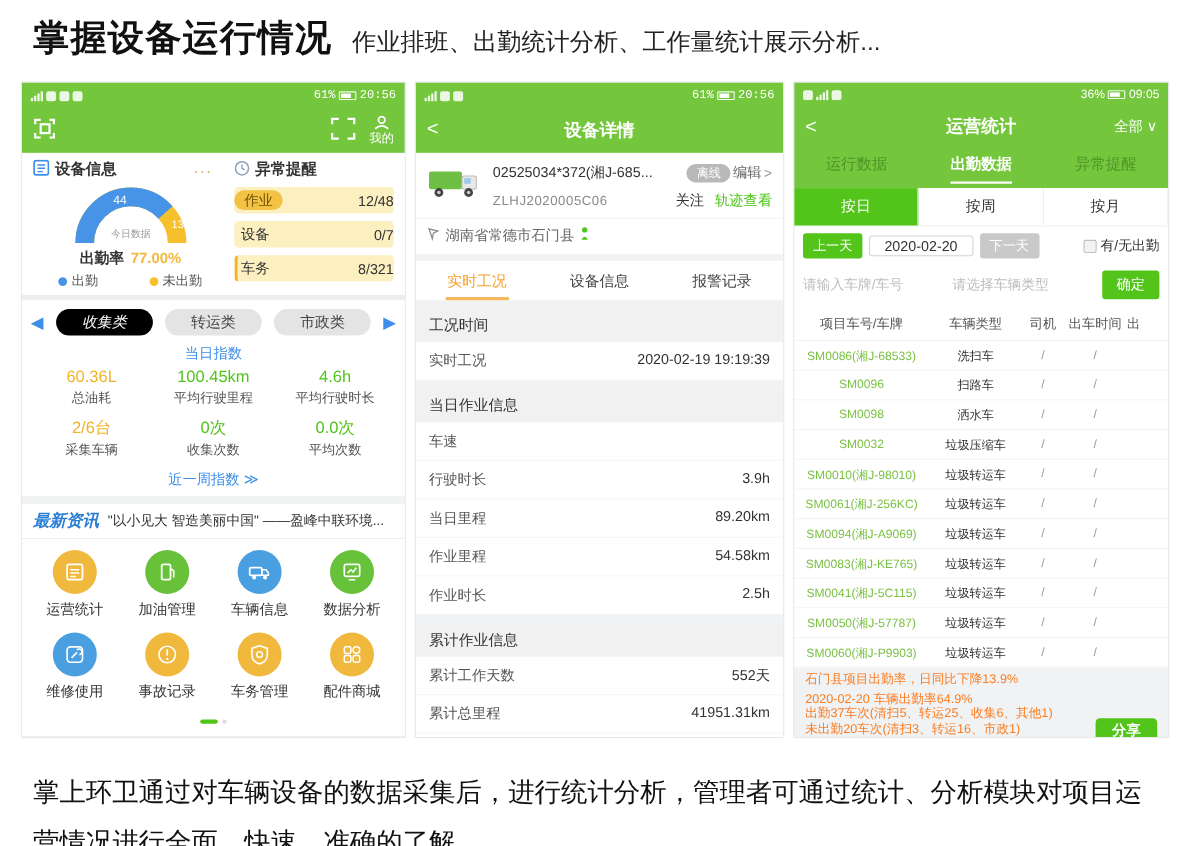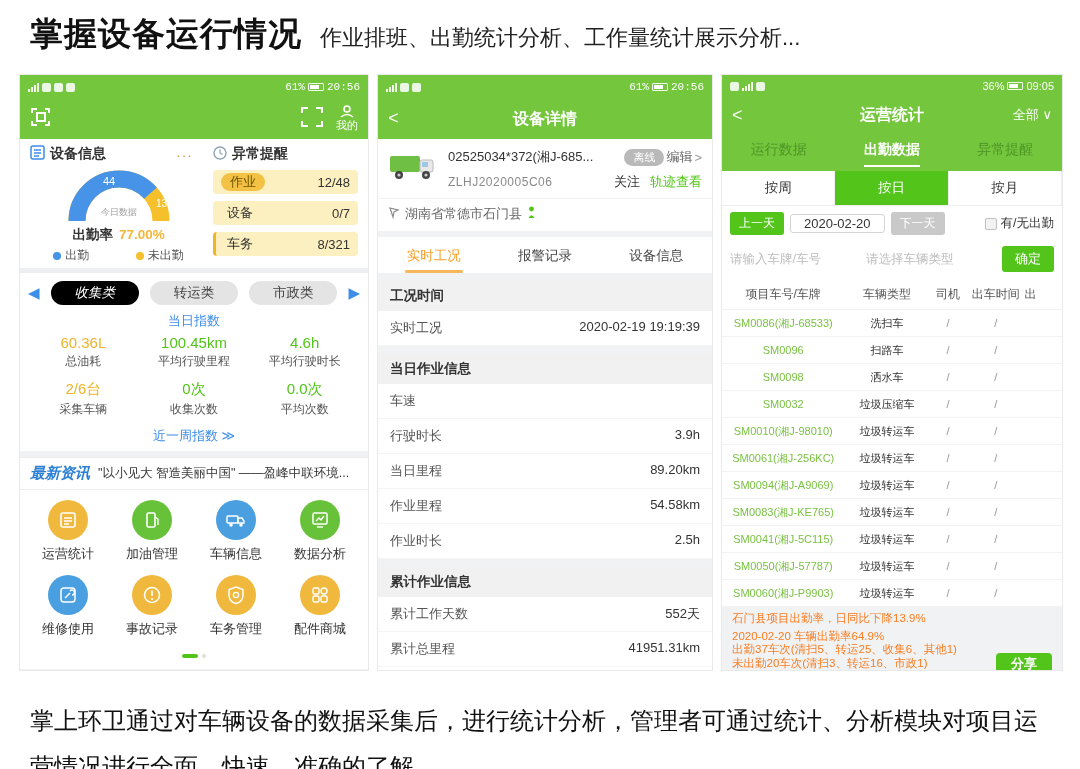--- a/index.html
+++ b/index.html
@@ -34,21 +34,21 @@
   .widgets { background:#fff; display:flex; padding:6px 10px 4px; position:relative; }
   .widget-l { width:54%; }
   .widget-r { width:46%; padding-left:6px; }
   .w-title { display:flex; align-items:center; gap:5px; font-size:14px; font-weight:bold; color:#333; }
   .more-dots { position:absolute; left:50%; top:8px; transform:translateX(-18px); color:#c9a84c; font-size:14px; letter-spacing:1px; }
   .gauge-wrap { text-align:center; margin-top:2px; }
   .rate-row { text-align:center; font-size:13.5px; font-weight:bold; color:#333; }
   .rate-val { color:#f5b73a; margin-left:6px; }
   .legend { display:flex; justify-content:space-around; margin-top:3px; font-size:12px; color:#555; }
   .dot { display:inline-block; width:8px; height:8px; border-radius:50%; margin-right:4px; vertical-align:middle; }
-  .alert-row { display:flex; align-items:center; justify-content:space-between; background:#fcf0c0; border-radius:4px; padding:3px 8px; margin-top:7px; font-size:13px; }
+  .alert-row { display:flex; align-items:center; justify-content:space-between; background:#fcf0c0; border-radius:4px; padding:3px 0; margin-top:7px; font-size:13px; }
   .alert-row .chip { background:#f3c245; border-radius:9px; padding:0 9px; color:#6d5200; }
   .alert-row.bar3 { border-left:3px solid #f0b429; }
   .alert-title-row { display:flex; align-items:center; gap:5px; font-size:14px; font-weight:bold; color:#333; }
   .divider { height:5px; background:#eceef0; }
   .cat-section { background:#fff; padding:8px 8px 6px; }
   .pills { display:flex; align-items:center; justify-content:space-between; }
   .pill { border-radius:13px; padding:3px 0; width:88px; text-align:center; font-size:13.5px; background:#e4e4e4; color:#444; }
   .pill.active { background:#000000; color:#fff;font-style:italic; }
   .tri { color:#3d8ee8; font-size:15px; }
   .blue-center { text-align:center; color:#3d8ee8; font-size:13px; margin:7px 0 4px; }
@@ -83,21 +83,21 @@
   .veh-line2 { display:flex; align-items:center; margin-top:7px; }
   .vin { flex:1; font-size:12px; color:#8a8a8a; letter-spacing:.5px; }
   .follow { font-size:13px; color:#333; margin-right:10px; }
   .track { font-size:13px; color:#52c41a; }
   .loc-row { background:#fff; border-top:1px solid #f2f2f2; padding:6px 10px 8px; display:flex; align-items:center; gap:5px; color:#666; font-size:13px; }
   .p2-tabs { background:#fff; margin-top:6px; display:flex; }
   .p2-tab { flex:1; text-align:center; padding:10px 0 8px; font-size:13.5px; color:#444; position:relative; }
   .p2-tab.active { color:#f5a02a; }
   .p2-tab.active::after { content:""; position:absolute; left:50%; bottom:0; transform:translateX(-50%); width:58px; height:3px; background:#f5b75a; border-radius:2px; }
   .card { background:#fff; margin-top:8px; }
-  .card-h { background:#f1f1f1; padding:6px 12px; font-size:13.5px; font-weight:bold; color:#333; }
+  .card-h { background:#f1f1f1; padding:6px 12px; font-size:13.5px; font-weight:normal; color:#333; }
   .kv { display:flex; justify-content:space-between; padding:8px 12px; border-bottom:1px solid #f5f5f5; font-size:13px; }
   .kv .k { color:#555; } .kv .v { color:#333; }
 
   
   .p3-head { background:#74c63c; }
   .p3-nav { height:36px; position:relative; display:flex; align-items:center; justify-content:center; }
   .all-dd { position:absolute; right:10px; color:#fff; font-size:13px; }
   .p3-tabs { display:flex; height:38px; }
   .p3-tab { flex:1; text-align:center; color:#4e9427; font-size:14px; padding-top:8px; position:relative; }
   .p3-tab.active { color:#fff; font-weight:bold; }
@@ -430,22 +430,22 @@
           </svg></span>
       <span>湖南省常德市石门县</span>
       <span><svg width="9" height="13" viewBox="0 0 9 13">
             <circle cx="4.5" cy="3" r="2.4" fill="#52c41a"></circle>
             <path d="M1.5 12 Q4.5 6.5 7.5 12" fill="#52c41a"></path>
           </svg></span>
     </div>
 
     <div class="p2-tabs">
       <span class="p2-tab active">实时工况</span>
+      <span class="p2-tab">设备信息</span>
       <span class="p2-tab">报警记录</span>
-      <span class="p2-tab">设备信息</span>
     </div>
 
     <div class="card">
       <div class="card-h">工况时间</div>
       <div class="kv">
           <span class="k">实时工况</span>
           <span class="v">2020-02-19 19:19:39</span>
         </div>
     </div>
 
@@ -513,22 +513,22 @@
         <span class="all-dd">全部 ∨</span>
       </div>
       <div class="p3-tabs">
         <span class="p3-tab">运行数据</span>
         <span class="p3-tab active">出勤数据</span>
         <span class="p3-tab">异常提醒</span>
       </div>
     </div>
 
     <div class="seg">
+      <span class="seg-item active">按日</span>
       <span class="seg-item">按周</span>
-      <span class="seg-item active">按日</span>
       <span class="seg-item">按月</span>
     </div>
 
     <div class="date-row">
       <span class="btn-s btn-green">上一天</span>
       <span class="date-box">2020-02-20</span>
       <span class="btn-s btn-gray">下一天</span>
       <span class="chk-wrap">
         <span class="chk"></span>
         <span>有/无出勤</span>

